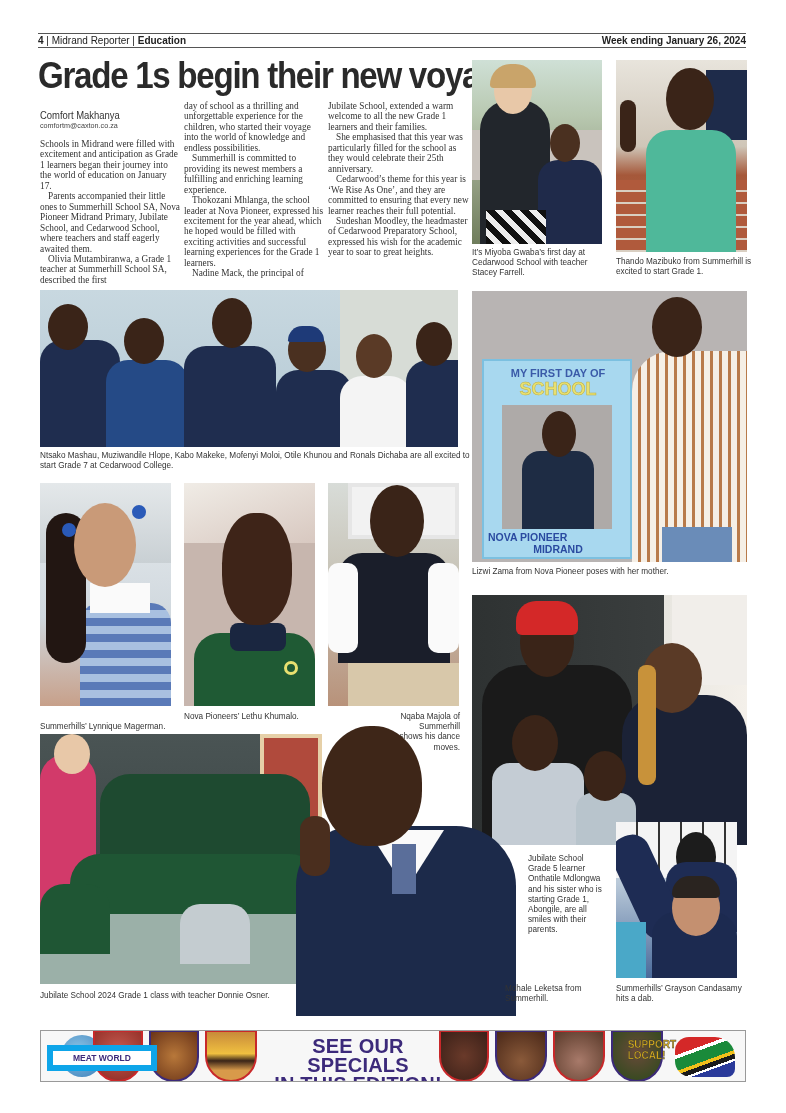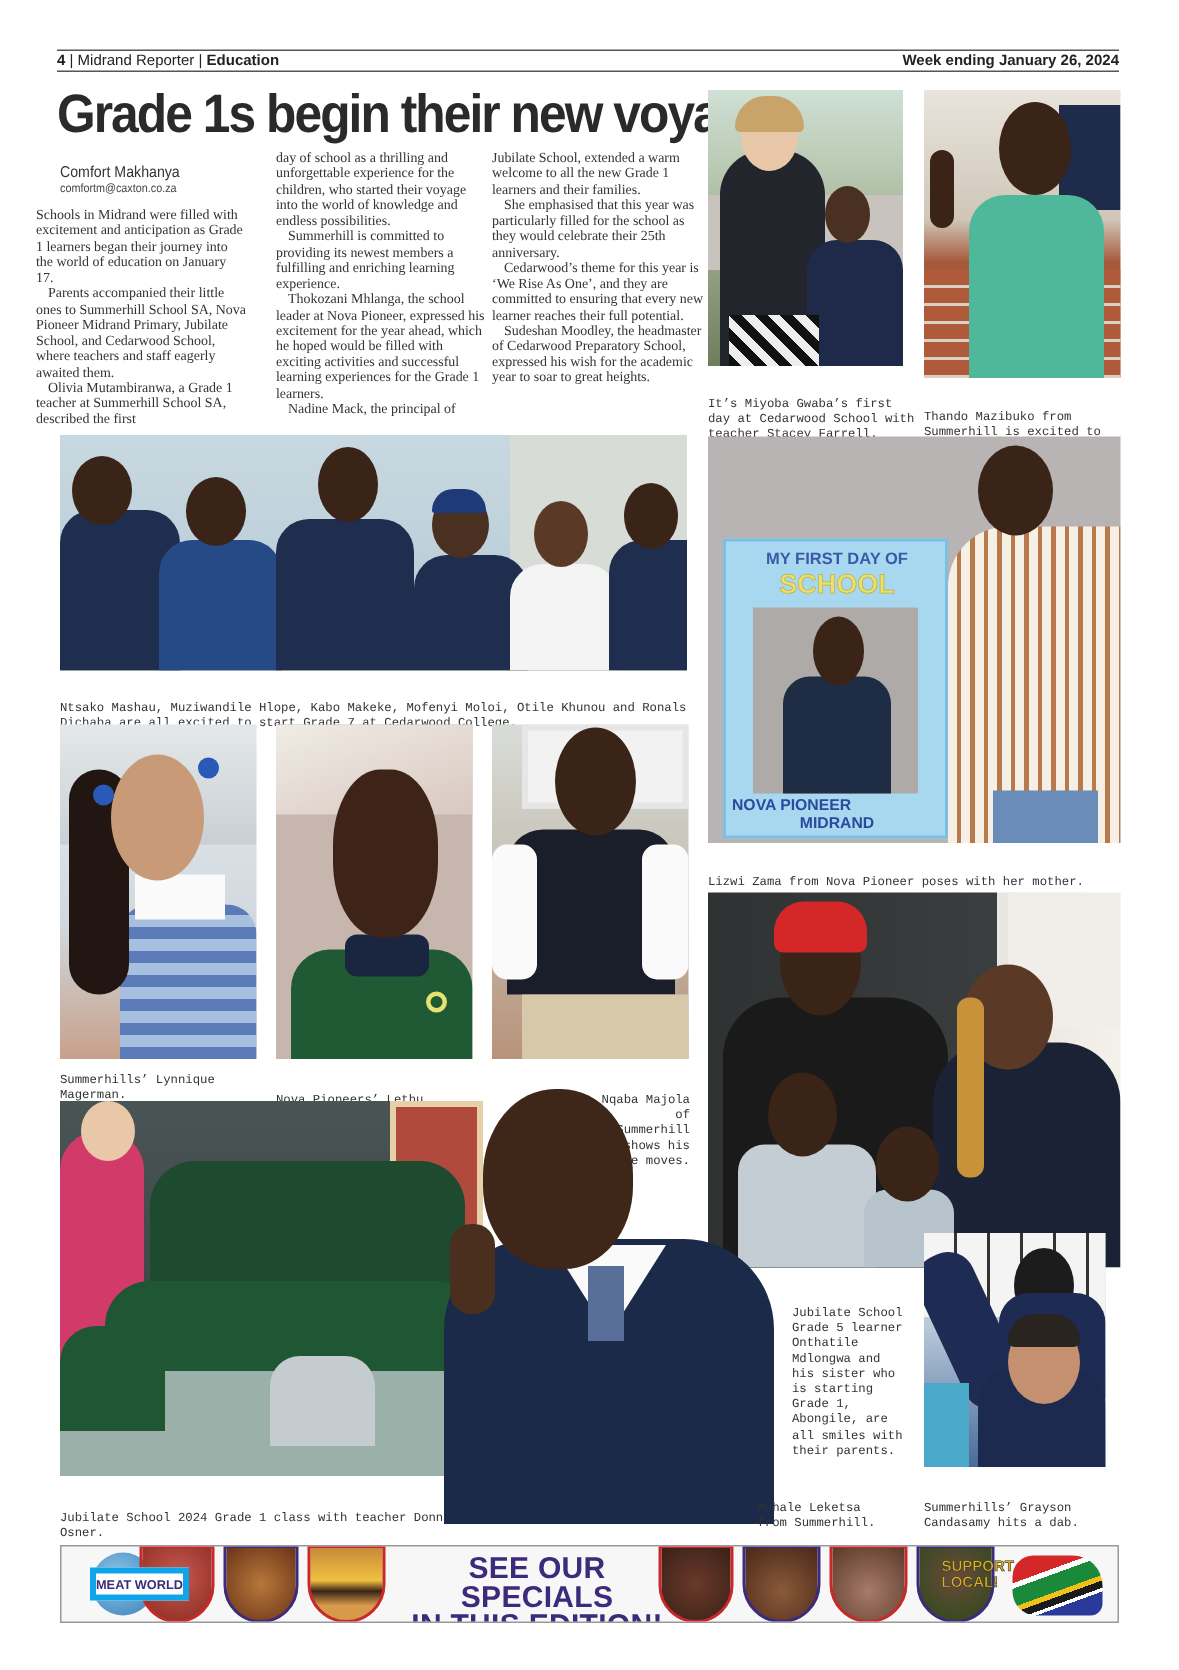--- a/index.html
+++ b/index.html
@@ -20,27 +20,27 @@
   .byline-email { position: absolute; top: 121px; left: 40px; font-size: 8px; color: #444; transform: scaleX(0.9); transform-origin: left; }
 
   
   .col { position: absolute; font-family: "Liberation Serif", serif; font-size: 9.3px; line-height: 10.45px; color: #333; text-align: left; }
   .col p { margin: 0; }
   .col p.ind { text-indent: 8px; }
 
   
   .photo { position: absolute; overflow: hidden; }
   .photo .shape { position: absolute; }
-  .caption { position: absolute; font-family: Liberation Mono, monospace; font-size: 8.2px; line-height: 10.2px; color: #333; margin-top: 17px; }
+  .caption { position: absolute; font-family: Liberation Sans, sans-serif; font-size: 8.2px; line-height: 10.2px; color: #333; }
 
   
   .ad { position: absolute; left: 40px; top: 1030px; width: 706px; height: 52px; border: 1px solid #999; background: #f7f7f7; overflow: hidden; }
   .ad .tile { position: absolute; top: -1px; height: 52px; border-radius: 0 0 26px 26px; overflow: hidden; }
   .ad .specials { position: absolute; left: 222px; top: 6px; font-family: "Liberation Sans", sans-serif; font-weight: 700; color: #3c2a7a; font-size: 20px; line-height: 19px; text-align: center; width: 190px; letter-spacing: 0.2px; }
-  .ad .mw-logo { position: absolute; left: 19px; top: 14px; background: #fff; border: 4px solid #0ea5e9; color: #3c2a7a; font-weight: 700; font-size: 8.5px; padding: 2px 0; z-index: 2; }
+  .ad .mw-logo { position: absolute; left: 6px; top: 14px; background: #fff; border: 6px solid #0ea5e9; color: #3c2a7a; font-weight: 700; font-size: 8.5px; padding: 2px 20px; z-index: 2; }
   .ad .globe { position: absolute; left: 20px; top: 4px; width: 42px; height: 42px; border-radius: 50%; background: radial-gradient(circle at 40% 40%, #8ec7e8, #3a7db8); }
   .ad .support { position: absolute; right: 69px; top: 8px; font-weight: 700; font-size: 10px; line-height: 11px; color: #e0b31a; -webkit-text-stroke: 0.4px #333; z-index: 2; }
 </style>
 </head>
 <body>
 
 <div class="rule" style="top:33px;"></div>
 <div class="folio">
   <b>4</b>
   <span>|</span>
@@ -49,21 +49,21 @@
   <b>Education</b>
 </div>
 <div class="dateline">Week ending January 26, 2024</div>
 <div class="rule" style="top:47px;"></div>
 
 <h1 class="headline">Grade 1s begin their new voyage</h1>
 
 <div class="byline-name">Comfort Makhanya</div>
 <div class="byline-email">comfortm@caxton.co.za</div>
 
-<div class="col" style="left:24px; top:139px; width:140px;">
+<div class="col" style="left:40px; top:139px; width:140px;">
   <p>Schools in Midrand were filled with excitement and anticipation as Grade 1 learners began their journey into the world of education on January 17.</p>
   <p class="ind">Parents accompanied their little ones to Summerhill School SA, Nova Pioneer Midrand Primary, Jubilate School, and Cedarwood School, where teachers and staff eagerly awaited them.</p>
   <p class="ind">Olivia Mutambiranwa, a Grade 1 teacher at Summerhill School SA, described the first</p>
 </div>
 <div class="col" style="left:184px; top:101px; width:140px;">
   <p>day of school as a thrilling and unforgettable experience for the children, who started their voyage into the world of knowledge and endless possibilities.</p>
   <p class="ind">Summerhill is committed to providing its newest members a fulfilling and enriching learning experience.</p>
   <p class="ind">Thokozani Mhlanga, the school leader at Nova Pioneer, expressed his excitement for the year ahead, which he hoped would be filled with exciting activities and successful learning experiences for the Grade 1 learners.</p>
   <p class="ind">Nadine Mack, the principal of</p>
 </div>
@@ -129,21 +129,21 @@
 
 <div class="photo" style="left:40px; top:483px; width:131px; height:223px; background:linear-gradient(180deg,#e8ecef 0%,#d0d8de 60%,#c7a08a 100%);">
   <div class="shape" style="left:0; top:0; width:131px; height:80px; background:linear-gradient(180deg,#e4e8ea,#c9d0d4);"></div>
   <div class="shape" style="left:40px; top:120px; width:91px; height:103px; background:repeating-linear-gradient(0deg,#5a7ab8 0 8px,#a8c0e0 8px 16px), #5a7ab8; border-radius:20px 20px 0 0;"></div>
   <div class="shape" style="left:50px; top:100px; width:60px; height:30px; background:#fafafa;"></div>
   <div class="shape" style="left:6px; top:30px; width:40px; height:150px; background:#221612; border-radius:20px;"></div>
   <div class="shape" style="left:34px; top:20px; width:62px; height:84px; background:#c99a78; border-radius:50%;"></div>
   <div class="shape" style="left:22px; top:40px; width:14px; height:14px; background:#2a5ab8; border-radius:50%;"></div>
   <div class="shape" style="left:92px; top:22px; width:14px; height:14px; background:#2a5ab8; border-radius:50%;"></div>
 </div>
-<div class="caption" style="left:40px; top:699px; width:140px;">Summerhills’ Lynnique Magerman.</div>
+<div class="caption" style="left:40px; top:722px; width:140px;">Summerhills’ Lynnique Magerman.</div>
 
 <div class="photo" style="left:184px; top:483px; width:131px; height:223px; background:#c7b6ae;">
   <div class="shape" style="left:0; top:0; width:131px; height:60px; background:linear-gradient(160deg,#f0ece6,#d8c8c0);"></div>
   <div class="shape" style="left:10px; top:150px; width:121px; height:73px; background:#1f5a34; border-radius:26px 26px 0 0;"></div>
   <div class="shape" style="left:46px; top:140px; width:56px; height:28px; background:#1a2640; border-radius:8px;"></div>
   <div class="shape" style="left:38px; top:30px; width:70px; height:112px; background:#3e2418; border-radius:45%;"></div>
   <div class="shape" style="left:100px; top:178px; width:14px; height:14px; border:3px solid #e8e070; border-radius:50%;"></div>
 </div>
 <div class="caption" style="left:184px; top:712px; width:140px;">Nova Pioneers’ Lethu Khumalo.</div>
 

